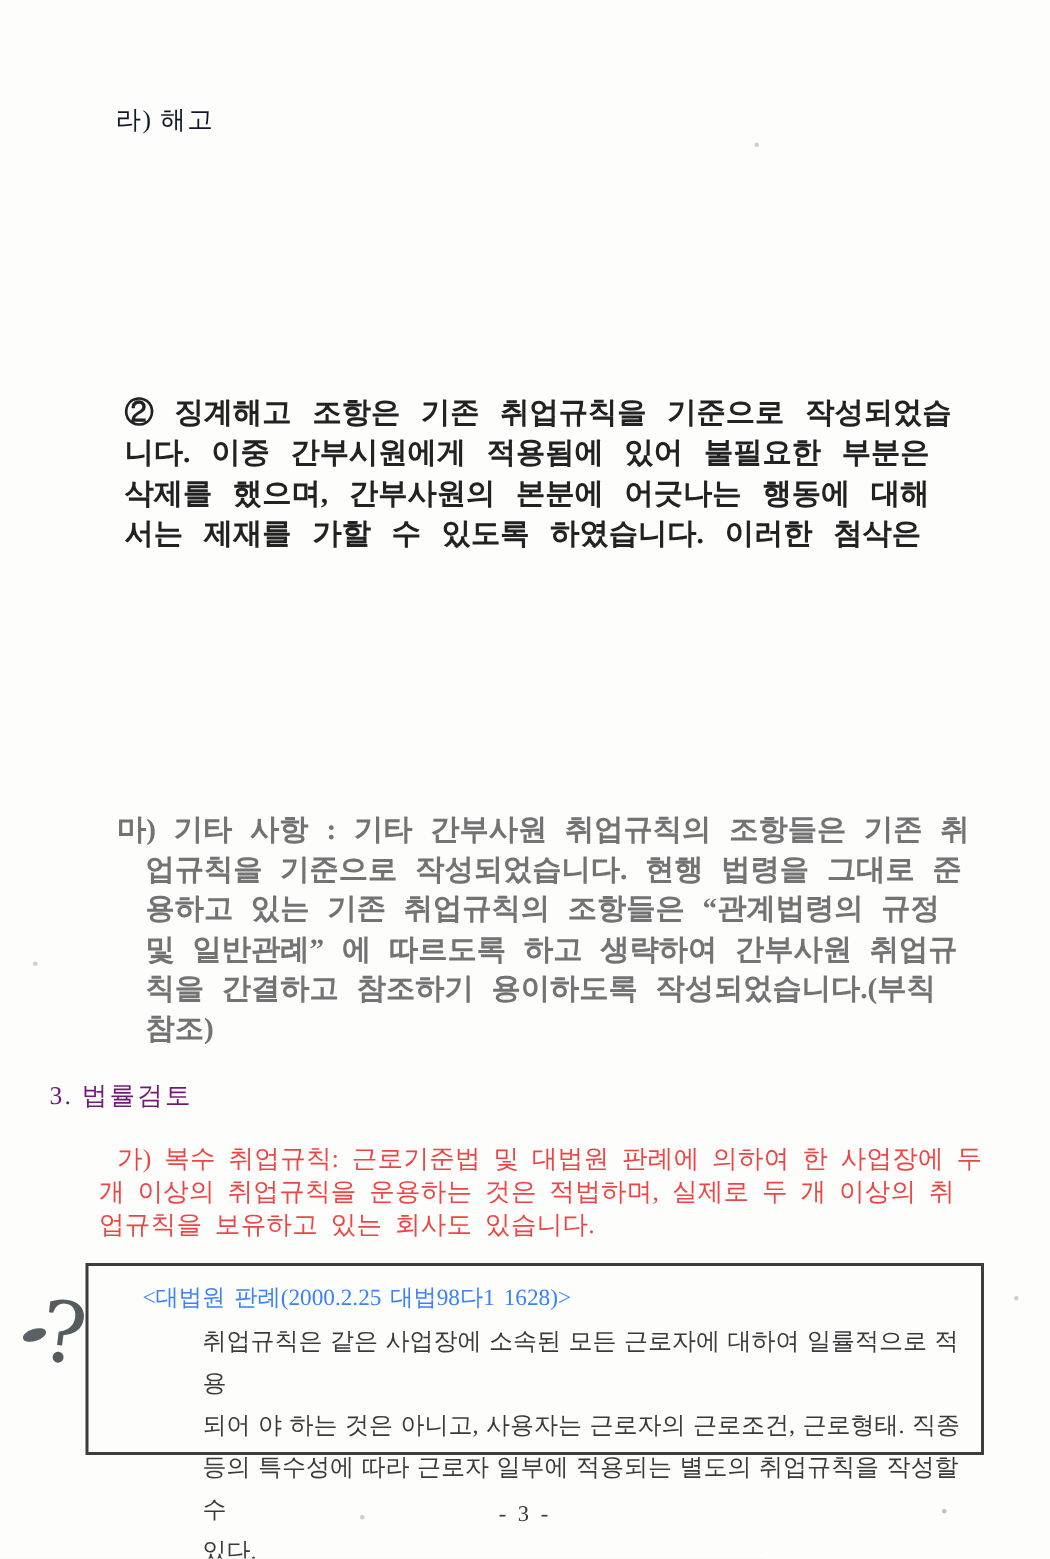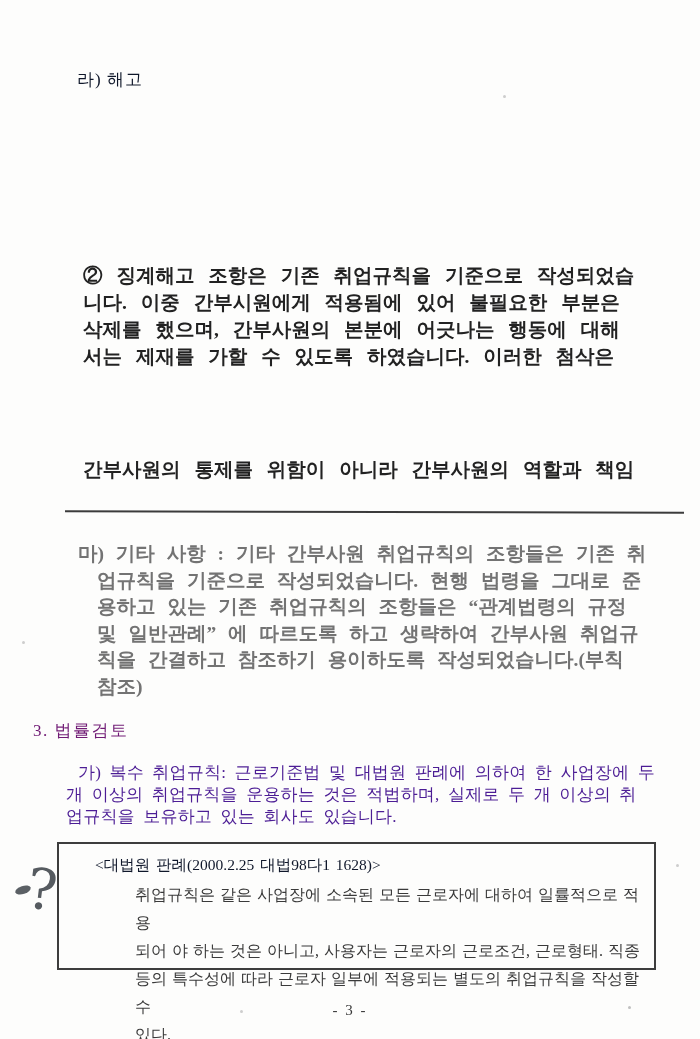--- a/index.html
+++ b/index.html
@@ -7,46 +7,42 @@
   .page{position:relative;width:700px;height:1039px;background:#fdfdfc;overflow:hidden;color:#343434;}
   .txt{white-space:pre-line;position:absolute;}
   .ra{top:26px;left:77px;font-size:17px;letter-spacing:1px;color:#0f172a;margin-top:42px;}
   .p1{top:49px;left:83px;width:605px;font-size:17px;line-height:21.5px;word-spacing:6px;letter-spacing:0.2px;color:#3a3a3a;}
   .p2{top:203px;left:83px;width:608px;font-size:19.5px;line-height:27px;word-spacing:9px;font-weight:600;color:#222;}
   .p2 .seg{white-space:pre-line;margin-top:32px;}
   .p2u{position:relative;}
   .hand-underline{position:absolute;left:-18px;bottom:-3px;width:619px;border-top:2.5px solid #3c3c3c;transform:rotate(0.15deg);}
   .ma{top:541px;left:97px;width:592px;font-size:19.5px;line-height:26.5px;word-spacing:7px;font-weight:600;text-indent:-19px;color:#737373;}
   .s3{top:719px;left:33px;font-size:17px;letter-spacing:1.5px;color:#701a75;}
-  .ga{top:762px;left:66px;width:618px;font-size:17px;line-height:22px;word-spacing:4px;letter-spacing:0.2px;text-indent:12px;color:#4c1d95;}
+  .ga{top:762px;left:66px;width:618px;font-size:17px;line-height:22px;word-spacing:4px;letter-spacing:0.2px;text-indent:12px;color:#ef4444;}
   .case-box{position:absolute;top:842px;left:57px;width:595px;height:124px;border:2px solid #3d3d3d;background:transparent;}
-  .box-title{margin:11px 0 0 36px;font-size:15.5px;word-spacing:2px;white-space:pre-line;color:#0f172a;}
+  .box-title{margin:11px 0 0 36px;font-size:15.5px;word-spacing:2px;white-space:pre-line;color:#3b82f6;}
   .box-body{margin:5px 10px 0 76px;font-size:16px;line-height:28px;word-spacing:1px;white-space:pre-line;color:#3a3a3a;}
   .qmark{position:absolute;top:862px;left:27px;font-size:56px;color:#565b60;font-family:"DejaVu Serif",serif;transform:rotate(7deg);line-height:1;}
   .qtick{position:absolute;top:886px;left:15px;width:16px;height:8px;background:#5b6065;border-radius:50%;transform:rotate(-18deg);}
   .pagenum{top:1002px;left:0;width:700px;text-align:center;font-size:15px;letter-spacing:2px;color:#3a3a3a;}
   .speck{position:absolute;width:3px;height:3px;border-radius:50%;background:#b9b9b9;opacity:.7;}
 </style>
 </head>
 <body>
 
 <div class="page">
 
   <div class="txt ra">라) 해고</div>
 
 
   <div class="txt p2">
     <div class="seg">② 징계해고 조항은 기존 취업규칙을 기준으로 작성되었습
 니다. 이중 간부시원에게 적용됨에 있어 불필요한 부분은
 삭제를 했으며, 간부사원의 본분에 어긋나는 행동에 대해
 서는 제재를 가할 수 있도록 하였습니다. 이러한 첨삭은</div>
-    <div class="seg p2u">
-      <span>간부사원의 통제를 위함이 아니라 간부사원의 역할과 책임</span>
-      <div class="hand-underline"></div>
-    </div>
   </div>
 
   <div class="txt ma">마) 기타 사항 : 기타 간부사원 취업규칙의 조항들은 기존 취
 업규칙을 기준으로 작성되었습니다. 현행 법령을 그대로 준
 용하고 있는 기존 취업규칙의 조항들은 “관계법령의 규정
 및 일반관례” 에 따르도록 하고 생략하여 간부사원 취업규
 칙을 간결하고 참조하기 용이하도록 작성되었습니다.(부칙
 참조)</div>
 
   <div class="txt s3">3. 법률검토</div>

